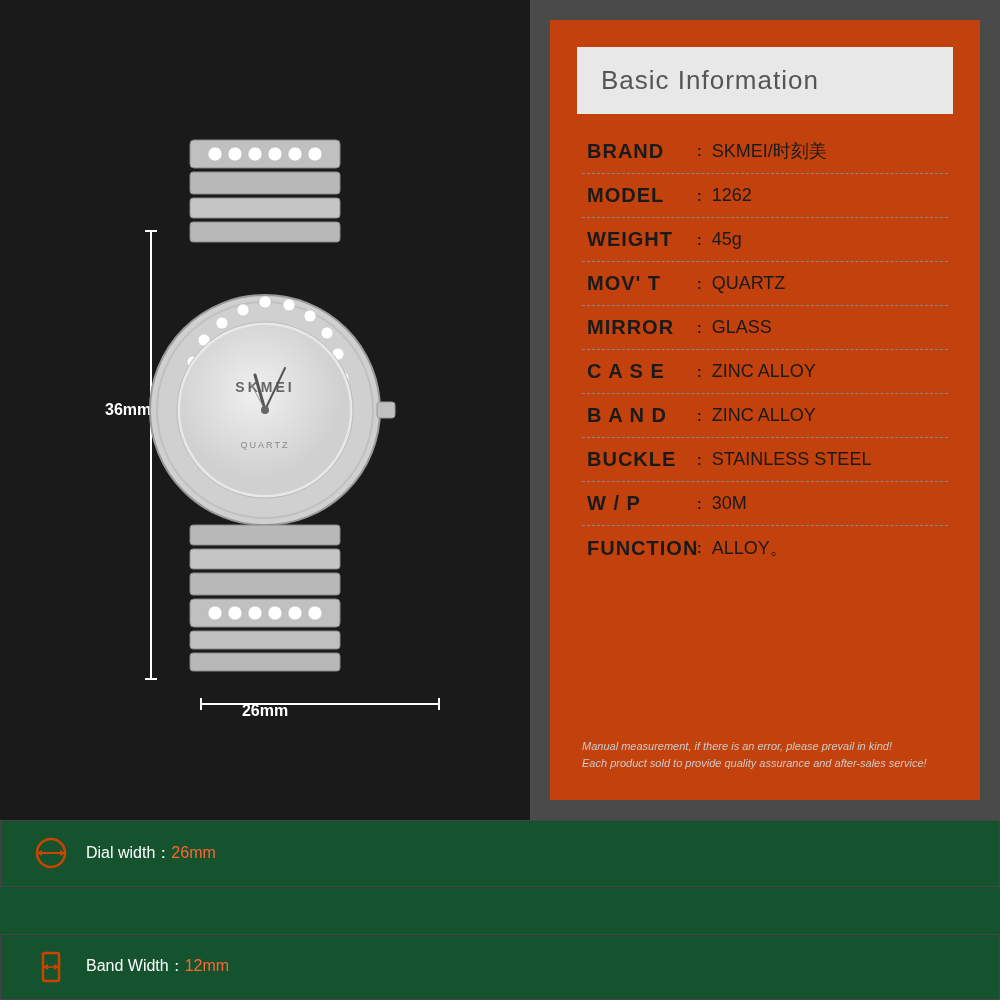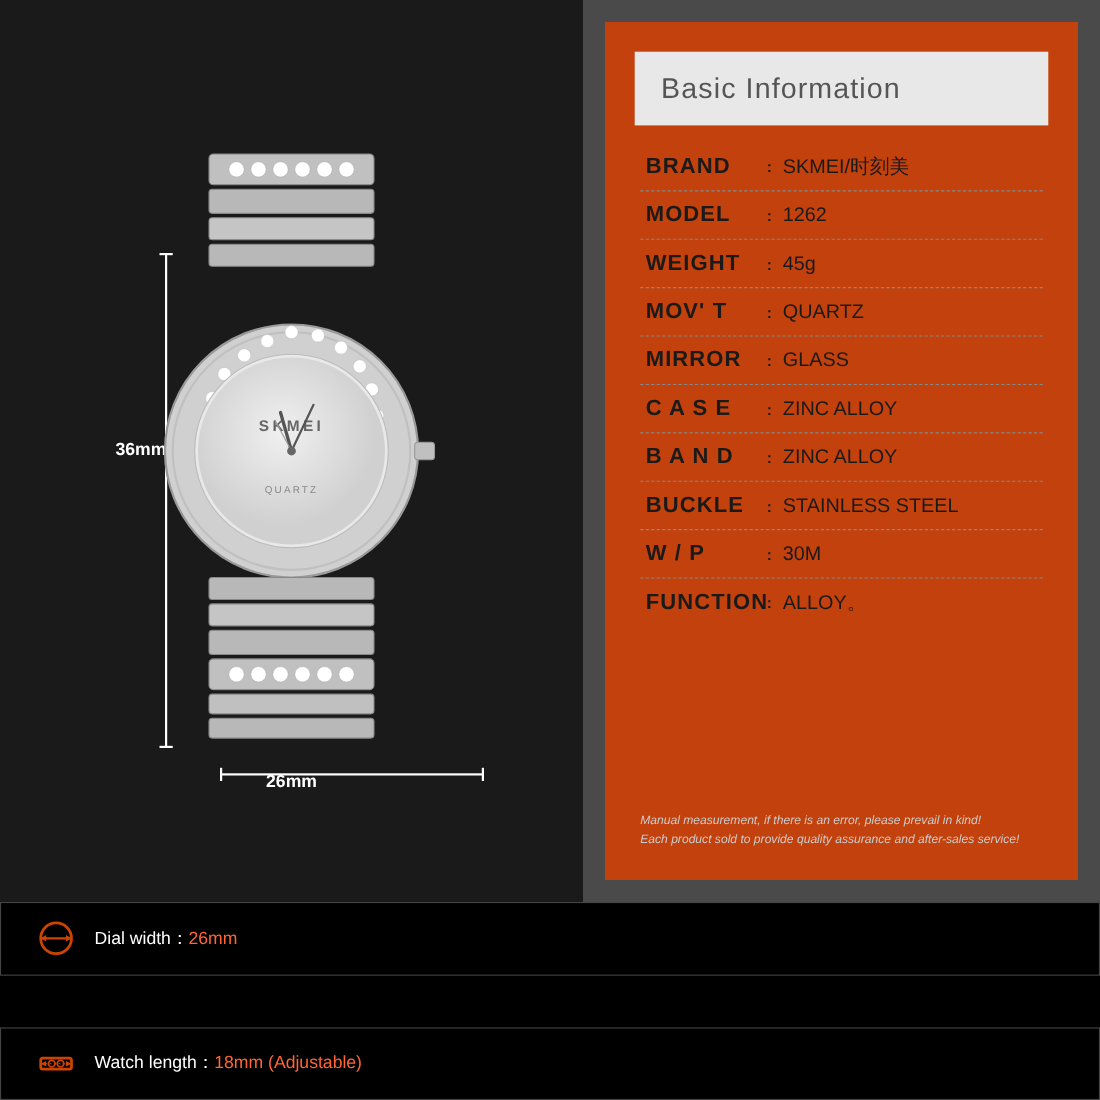--- a/index.html
+++ b/index.html
@@ -186,21 +186,21 @@
       font-size: 11px;
       line-height: 1.6;
       font-style: italic;
     }
 
     
     .bottom-section {
       height: 180px;
       display: flex;
       flex-direction: column;
-      background: #000000;
+      background: #14532d;
       gap: 47px;
     }
 
     .bottom-row {
       display: flex;
       flex: 1;
     }
 
     .bottom-cell {
       flex: 1;
@@ -425,31 +425,29 @@
           </svg>
         </div>
         <div class="bottom-text">
           Dial width：<span>26mm</span>
         </div>
       </div>
 
     </div>
     <div class="bottom-row">
 
-
       <div class="bottom-cell">
         <div class="bottom-icon">
           <svg width="36" height="36" viewBox="0 0 36 36" xmlns="http://www.w3.org/2000/svg">
-            <rect x="4" y="13" width="28" height="10" rx="2" fill="none" stroke="#cc4400" stroke-width="2.5"></rect>
-            <circle cx="14" cy="18" r="3" fill="none" stroke="#cc4400" stroke-width="1.5"></circle>
-            <circle cx="22" cy="18" r="3" fill="none" stroke="#cc4400" stroke-width="1.5"></circle>
-            <line x1="4" y1="18" x2="32" y2="18" stroke="#cc4400" stroke-width="1" stroke-dasharray="2,2"></line>
-            <polygon points="4,18 9,15.5 9,20.5" fill="#cc4400"></polygon>
-            <polygon points="32,18 27,15.5 27,20.5" fill="#cc4400"></polygon>
+            <rect x="10" y="4" width="16" height="28" rx="2" fill="none" stroke="#cc4400" stroke-width="2.5"></rect>
+            <line x1="10" y1="18" x2="26" y2="18" stroke="#cc4400" stroke-width="1.5"></line>
+            <polygon points="10,18 15,15 15,21" fill="#cc4400"></polygon>
+            <polygon points="26,18 21,15 21,21" fill="#cc4400"></polygon>
           </svg>
         </div>
         <div class="bottom-text">
-          Watch length：<span>18mm (Adjustable)</span>
+          Band Width：<span>12mm</span>
         </div>
       </div>
+
     </div>
   </div>
 </div>
 
 </body></html>

